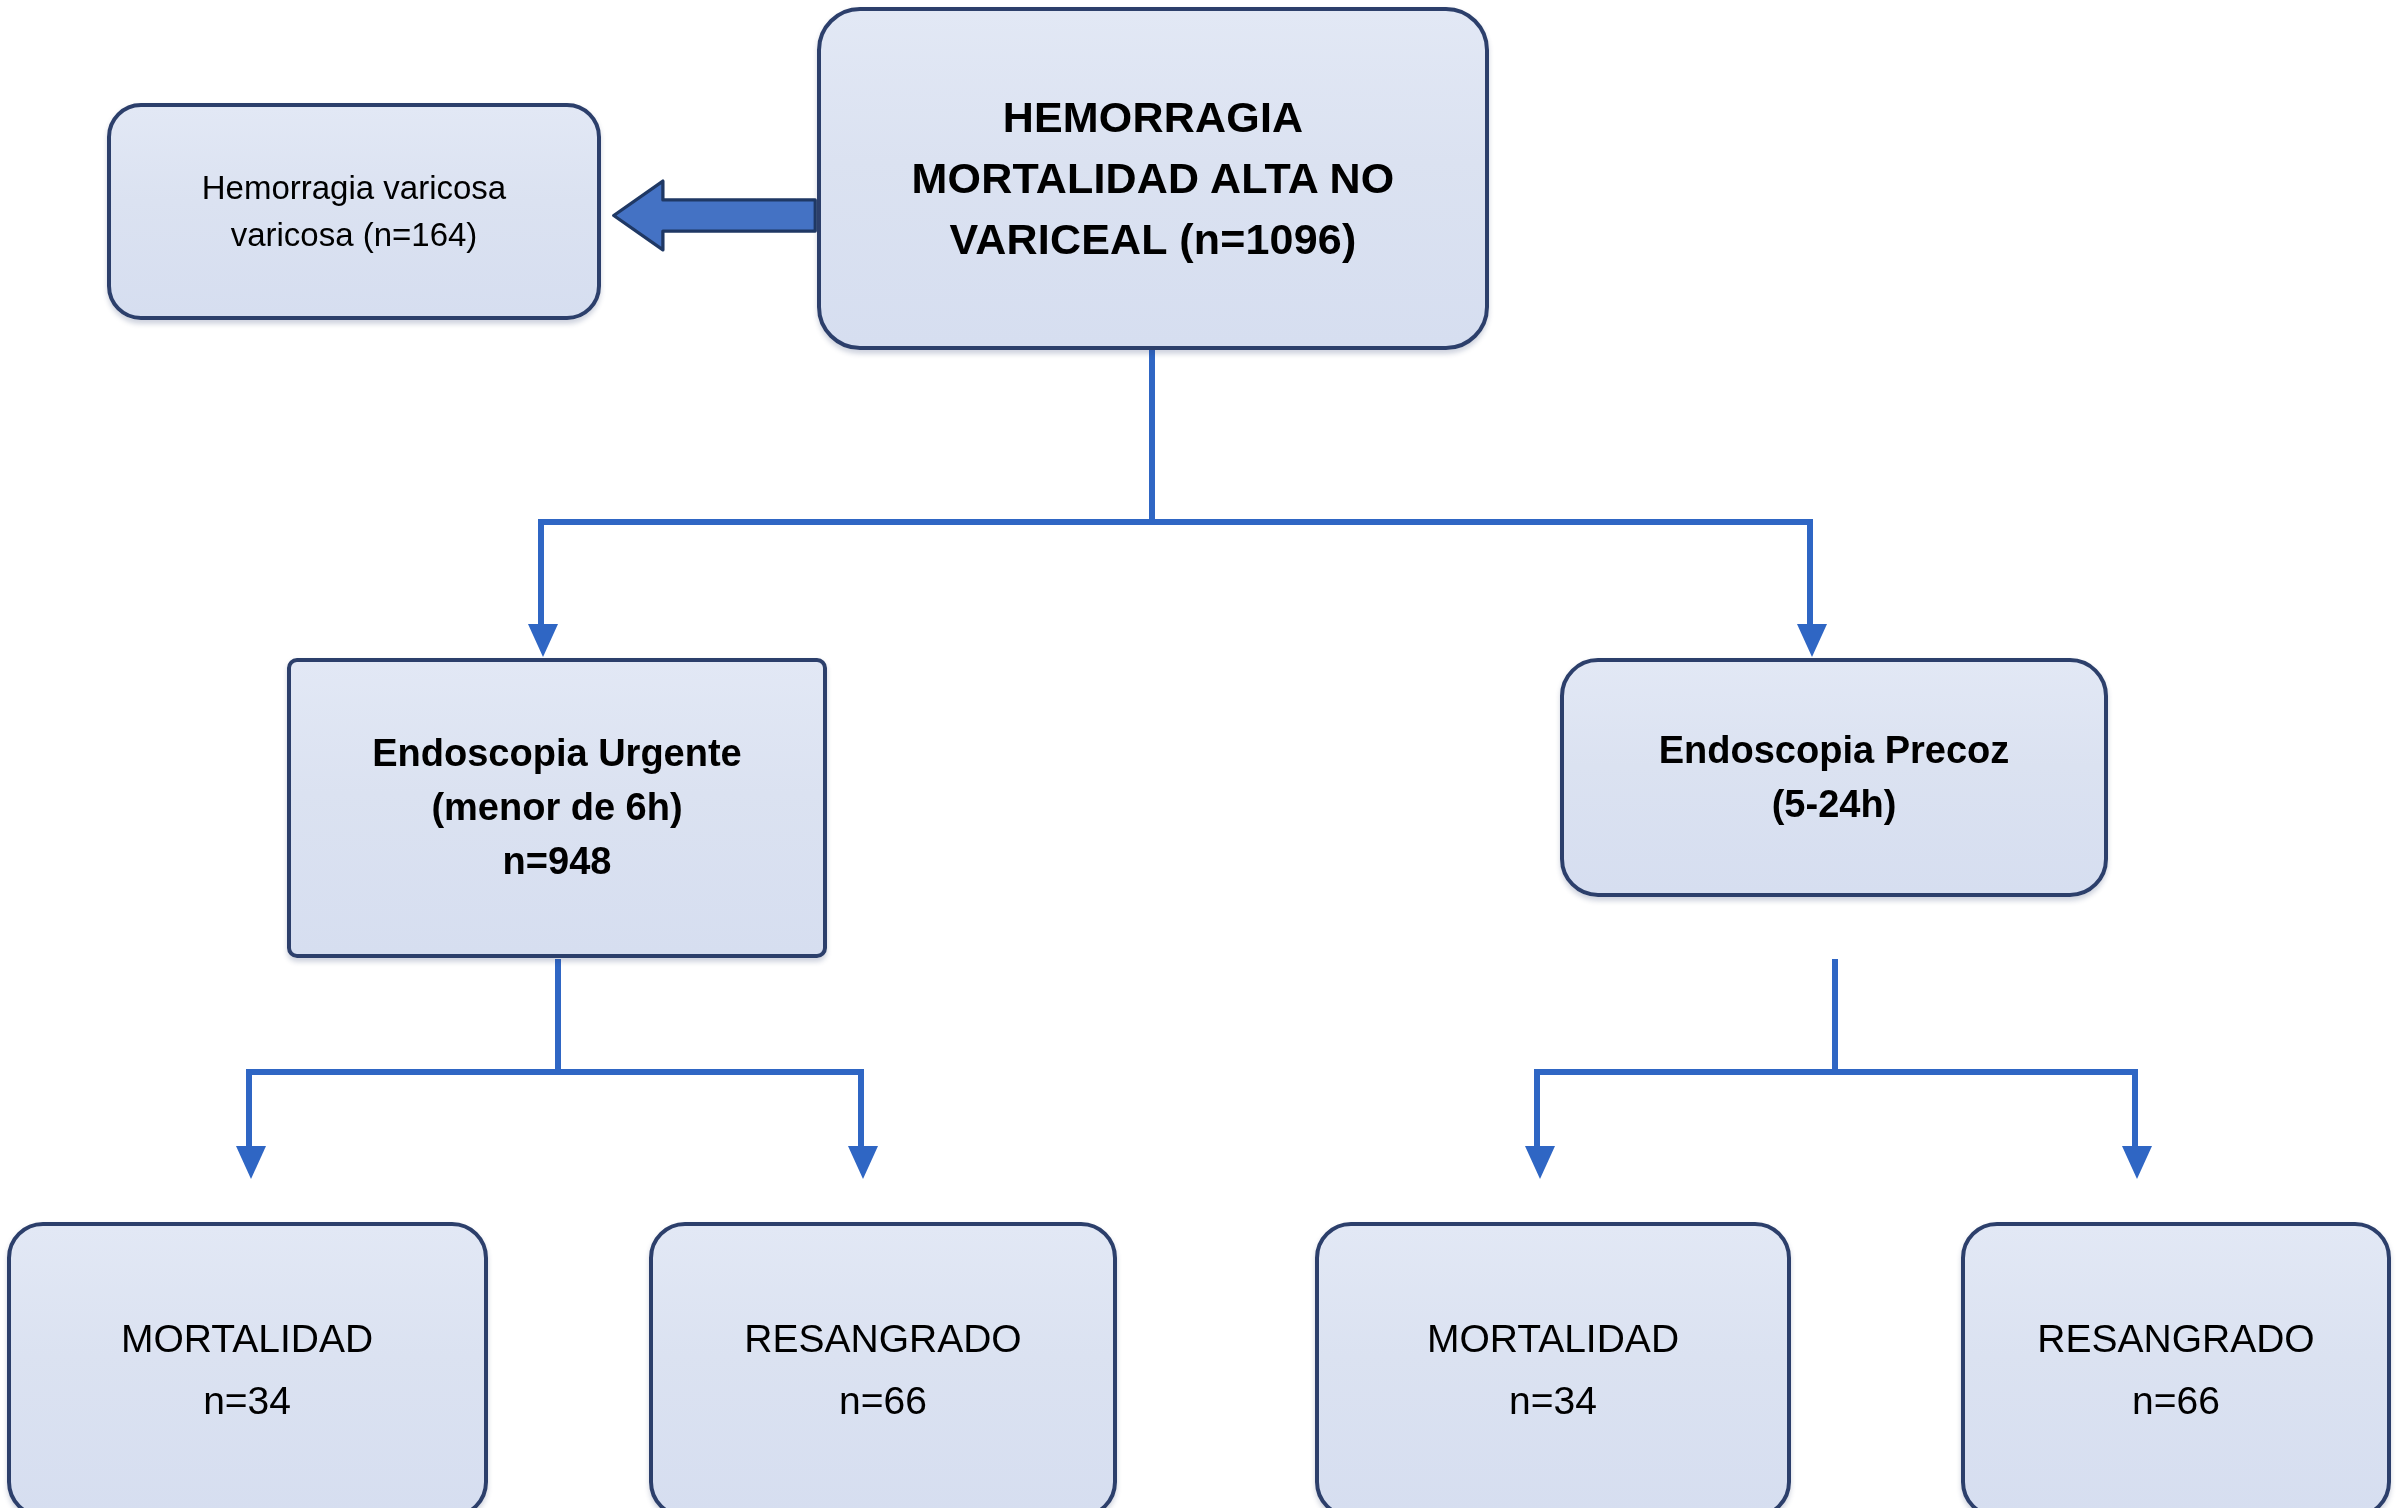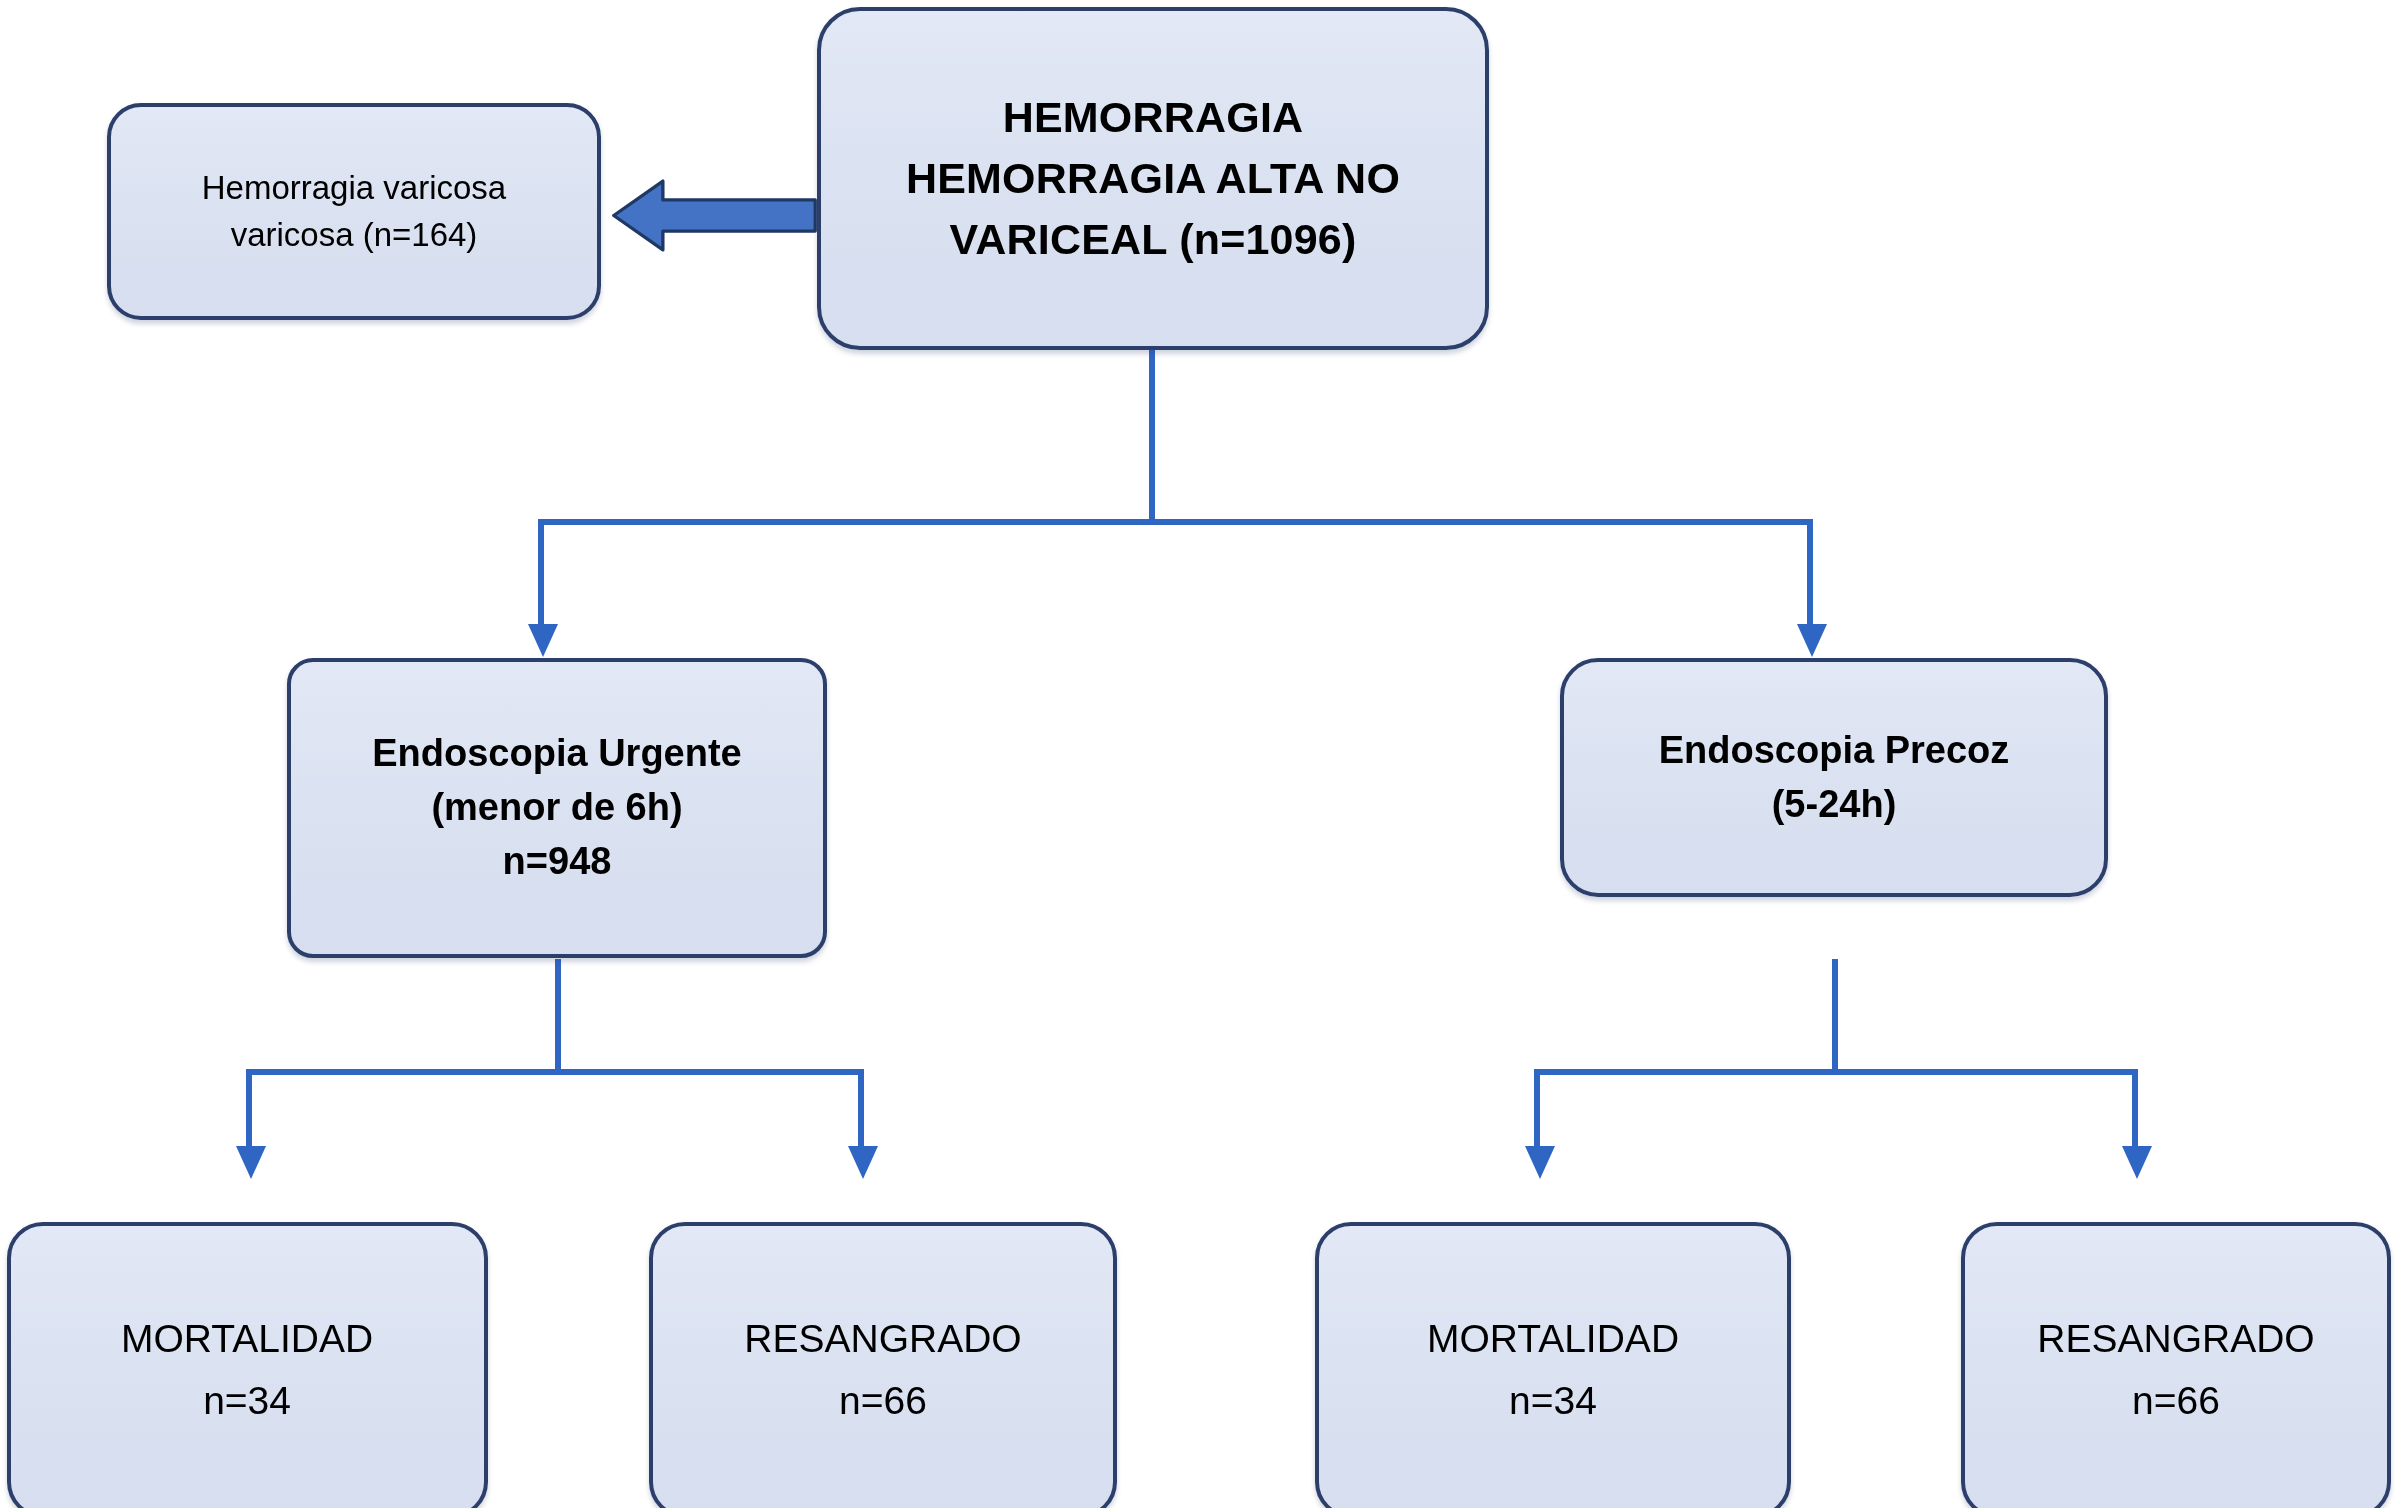--- a/index.html
+++ b/index.html
@@ -41,21 +41,21 @@
     border-radius: 43px;
   }
   #node-varicosa {
     left: 107px; top: 103px; width: 494px; height: 217px;
     font-size: 33px; font-weight: normal;
     border-radius: 34px;
   }
   #node-urgente {
     left: 287px; top: 658px; width: 540px; height: 300px;
     font-size: 38px; font-weight: bold;
-    border-radius: 26px;
+    border-radius: 10px;
   }
   #node-precoz {
     left: 1560px; top: 658px; width: 548px; height: 239px;
     font-size: 38px; font-weight: bold;
     border-radius: 38px;
   }
   .leaf {
     top: 1222px; height: 296px;
     font-size: 39px; font-weight: normal;
     border-radius: 36px;
@@ -118,21 +118,21 @@
   <div class="arrow-down" style="left:2122px; top:1146px;"></div>
 
   <div id="block-arrow">
     <svg width="205" height="77" viewBox="0 0 250 94" xmlns="http://www.w3.org/2000/svg">
       <polygon points="2,47 62,5 62,28 248,28 248,66 62,66 62,89" fill="#4472c4" stroke="#1f3864" stroke-width="4" stroke-linejoin="round"></polygon>
     </svg>
   </div>
 
   <div class="node" id="node-root">
     <span class="line">HEMORRAGIA</span>
-    <span class="line">HEMORRAGIA ALTA NO</span>
+    <span class="line">MORTALIDAD ALTA NO</span>
     <span class="line">VARICEAL (n=1096)</span>
   </div>
 
   <div class="node" id="node-varicosa">
     <span class="line">Hemorragia varicosa</span>
     <span class="line">varicosa  (n=164)</span>
   </div>
 
   <div class="node" id="node-urgente">
     <span class="line">Endoscopia Urgente</span>

